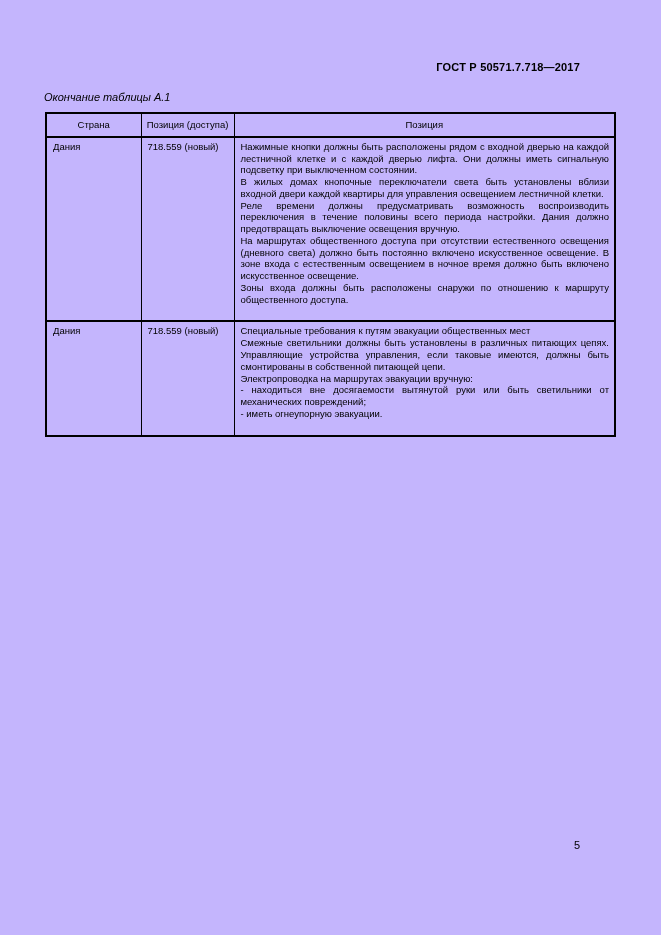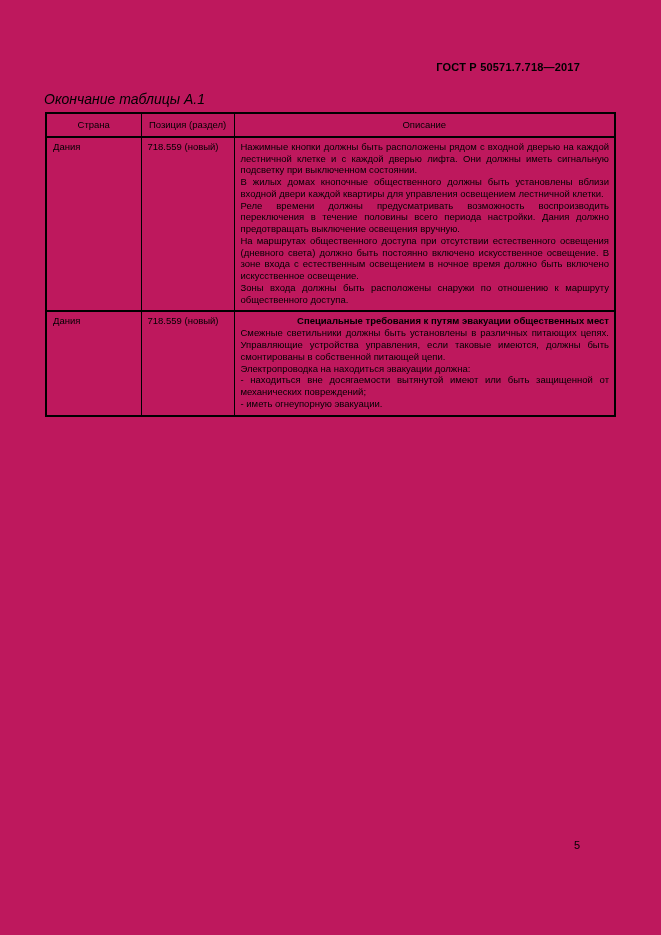--- a/index.html
+++ b/index.html
@@ -8,36 +8,36 @@
     background: #ffffff;
   }
   body {
     font-family: "Liberation Sans", sans-serif;
     color: #000000;
   }
   .page {
     position: relative;
     width: 661px;
     height: 935px;
-    background: #be185d;
+    background: #c4b5fd;
     overflow: hidden;
   }
   .doc-number {
     position: absolute;
     top: 61px;
     right: 81px;
     font-size: 11px;
     font-weight: bold;
     letter-spacing: 0.2px;
   }
   .table-caption {
     position: absolute;
     top: 91px;
     left: 44px;
-    font-size: 14px;
+    font-size: 11px;
     font-style: italic;
   }
   .table-wrap {
     position: absolute;
     top: 112px;
     left: 45px;
     width: 571px;
   }
   table.gost-table {
     width: 100%;
@@ -50,40 +50,40 @@
     border: 1px solid #000;
     border-bottom: 2px solid #000;
     font-weight: normal;
     font-size: 9.5px;
     text-align: center;
     padding: 5px 2px;
   }
   table.gost-table td {
     border: 1px solid #000;
     vertical-align: top;
-    padding: 3px 5px 5px 6px;
+    padding: 3px 5px 15px 6px;
   }
   table.gost-table tr.row-2 td {
     border-top: 2px solid #000;
   }
   col.c1 { width: 95px; }
   col.c2 { width: 93px; }
   td.desc {
     padding: 3px 6px 5px 7px;
     margin-top: 45px;
   }
   td.desc p {
     margin: 0;
     text-align: justify;
     hyphens: manual;
     -webkit-hyphens: manual;
   }
   td.desc p.head {
-    font-weight: bold;
-    text-align: right;
+    font-weight: normal;
+    text-align: left;
   }
   .page-number {
     position: absolute;
     top: 839px;
     left: 574px;
     font-size: 11px;
   }
 </style>
 </head>
 <body>
@@ -97,44 +97,44 @@
   <div class="table-wrap">
     <table class="gost-table">
       <colgroup>
         <col class="c1">
           <col class="c2">
           <col class="c3">
       </colgroup>
       <thead>
         <tr>
           <th>Страна</th>
-          <th>Позиция (раздел)</th>
-          <th>Описание</th>
+          <th>Позиция (доступа)</th>
+          <th>Позиция</th>
         </tr>
       </thead>
       <tbody>
         <tr class="row-1">
           <td>Дания</td>
           <td>718.559 (новый)</td>
           <td class="desc">
             <p>Нажимные кнопки должны быть расположены рядом с входной дверью на каждой лестничной клетке и с каждой дверью лифта. Они должны иметь сигнальную подсветку при выключенном состоянии.</p>
-            <p>В жилых домах кнопочные общественного должны быть установлены вблизи входной двери каждой квартиры для управления освещением лестничной клетки.</p>
+            <p>В жилых домах кнопочные переключатели света быть установлены вблизи входной двери каждой квартиры для управления освещением лестничной клетки.</p>
             <p>Реле времени должны предусматривать возможность воспроизводить переключения в течение половины всего периода настройки. Дания долж­но предотвращать выключение освещения вручную.</p>
             <p>На маршрутах общественного доступа при отсутствии естественного освещения (дневного света) должно быть постоянно включено искус­ственное освещение. В зоне входа с естественным освещением в ноч­ное время должно быть включено искусственное освещение.</p>
             <p>Зоны входа должны быть расположены снаружи по отношению к марш­руту общественного доступа.</p>
           </td>
         </tr>
         <tr class="row-2">
           <td>Дания</td>
           <td>718.559 (новый)</td>
           <td class="desc">
             <p class="head">Специальные требования к путям эвакуации общественных мест</p>
             <p>Смежные светильники должны быть установлены в различных питаю­щих цепях. Управляющие устройства управления, если таковые имеют­ся, должны быть смонтированы в собственной питающей цепи.</p>
-            <p>Электропроводка на находиться эвакуации должна:</p>
-            <p>- находиться вне досягаемости вытянутой имеют или быть защищенной от механических повреждений;</p>
+            <p>Электропроводка на маршрутах эвакуации вручную:</p>
+            <p>- находиться вне досягаемости вытянутой руки или быть светильники от механических повреждений;</p>
             <p>- иметь огнеупорную эвакуации.</p>
           </td>
         </tr>
       </tbody>
     </table>
   </div>
 
   <div class="page-number">5</div>
 
 </div>

